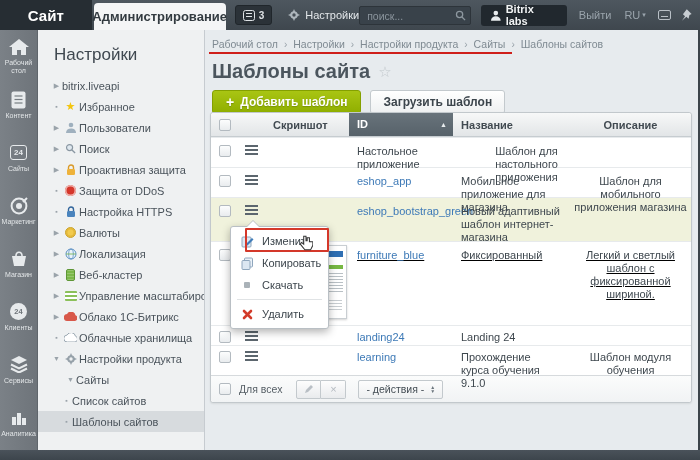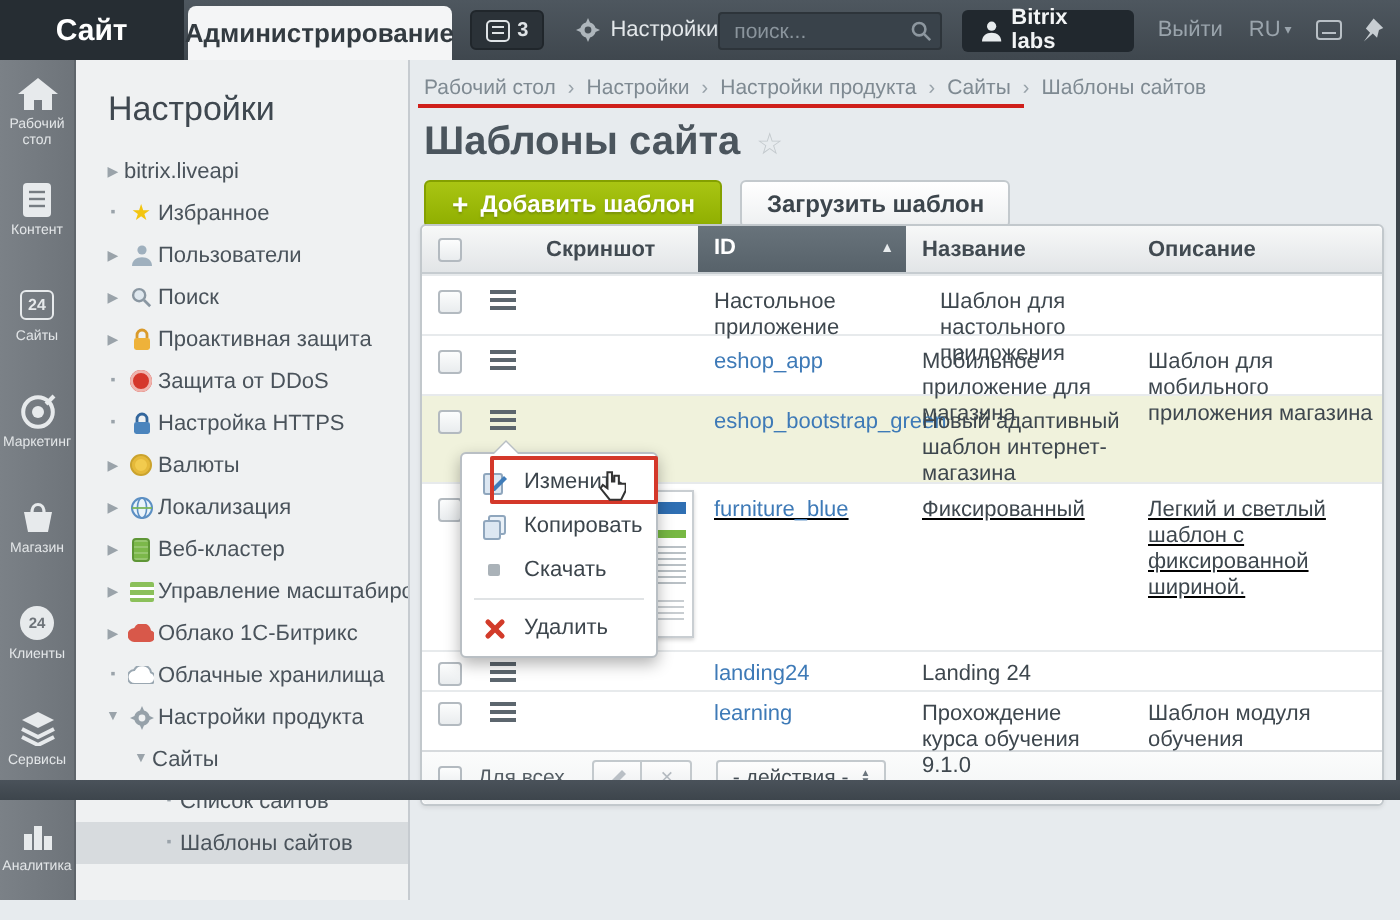--- a/index.html
+++ b/index.html
@@ -1,17 +1,17 @@
 <!DOCTYPE html>
 <html><head>
 <meta charset="utf-8">
 <style>
   * { margin:0; padding:0; box-sizing:border-box; }
   html,body { width:700px; height:460px; overflow:hidden; font-family:"Liberation Sans", sans-serif; background:#e7ebee; }
-  .frame { position:relative; width:700px; height:400px; border-right:2px solid #3c444a; border-left:0; background:#86efac; }
+  .frame { position:relative; width:700px; height:460px; border-right:2px solid #3c444a; border-left:0; background:#86efac; }
 
   
   .topbar { position:absolute; left:0; top:0; width:700px; height:30px; background:linear-gradient(#4e575f,#3f474e); display:flex; align-items:center; z-index:20; }
   .tab { height:30px; display:flex; align-items:center; justify-content:center; font-weight:bold; cursor:pointer; }
   .tab-site { width:95px; background:#262d33; color:#fff; font-size:15px; }
   .tab-admin { width:132px; background:#f4f5f6; color:#333b41; font-size:13px; border-radius:4px 4px 0 0; margin-left:2px; align-self:flex-end; height:27px; }
   .notif { margin-left:9px; background:#2b3238; border:1px solid #20262b; border-radius:3px; height:20px; padding:0 7px; display:flex; align-items:center; gap:4px; color:#dfe3e6; font-size:10px; font-weight:bold; cursor:pointer; }
   .tb-set { margin-left:16px; display:flex; align-items:center; gap:5px; color:#e3e7ea; font-size:11px; cursor:pointer; }
   .tb-search { margin-left:auto; position:relative; width:116px; height:19px; }
   .tb-search input { width:100%; height:100%; background:#39424a; border:1px solid #2d343a; border-radius:2px; color:#9aa4ac; font-size:10.5px; padding:0 20px 0 7px; outline:none; font-family:"Liberation Sans",sans-serif;}
@@ -34,21 +34,21 @@
   .circ24 { width:17px; height:17px; border-radius:50%; background:#e7eaec; color:#6e747a; font-size:7.5px; font-weight:bold; display:flex; align-items:center; justify-content:center; }
 
   
   .sidebar { position:absolute; left:38px; top:30px; width:167px; height:420px; background:#eff1f2; border-right:1px solid #c6cbd0; overflow:hidden; z-index:4; }
   .sb-title { font-size:17px; color:#3f4850; padding:15px 0 10px 16px; }
   .sitem { height:21px; display:flex; align-items:center; font-size:11px; color:#4a535b; cursor:pointer; white-space:nowrap; overflow:hidden; }
   .sitem .mark { width:11px; text-align:center; color:#9aa3aa; font-size:7px; flex:none; }
   .sitem .sicon { width:17px; display:flex; justify-content:center; align-items:center; flex:none; }
   .lvl0 { padding-left:13px; }
   .lvl1 { padding-left:27px; }
-  .lvl2 { padding-left:41px; }
+  .lvl2 { padding-left:23px; }
   .sitem.sel { background:#d7dbde; }
   .i-ddos { width:11px; height:11px; border-radius:50%; background:#d5372b; box-shadow:inset 0 0 0 1.5px #efb4ae; }
   .i-coin { width:11px; height:11px; border-radius:50%; background:#f2cb4e; border:1px solid #cba32d; box-shadow:inset 0 0 0 1.5px #e5b93a; }
   .i-batt { width:9px; height:12px; border-radius:2px; background:#7cb84a; border:1px solid #5e9636; background-image:linear-gradient(#fff3 1px,transparent 1px); background-size:100% 3px; }
   .i-scale { width:12px; height:10px; background:repeating-linear-gradient(#8bc05a 0 2.5px,#fff 2.5px 4px); border-radius:1px; }
 
   
   .content { position:absolute; left:205px; top:30px; width:493px; height:420px; background:#e7ebee; z-index:3; }
   .crumbs { position:absolute; left:7px; top:8px; display:flex; gap:6px; font-size:10.5px; color:#7f8a92; align-items:center; }
   .crumbs a { color:#7f8a92; text-decoration:none; cursor:pointer; }
@@ -59,21 +59,21 @@
   .toolbar { position:absolute; left:7px; top:60px; display:flex; gap:9px; }
   .btn-green { height:24px; padding:0 13px; background:linear-gradient(#a9c513,#8fae00); border:1px solid #84a000; border-radius:3px; color:#fff; font-weight:bold; font-size:12px; display:flex; align-items:center; gap:6px; cursor:pointer; text-shadow:0 1px 1px #7a930a; }
   .btn-green .plus { font-size:14px; }
   .btn-white { height:24px; padding:0 12px; background:linear-gradient(#ffffff,#eef0f1); border:1px solid #c3c9cd; border-radius:3px; color:#3c454c; font-weight:bold; font-size:12px; display:flex; align-items:center; cursor:pointer; }
 
   
   .grid { position:absolute; left:5px; top:82px; width:482px; background:#fff; border:1px solid #c2c8cc; border-radius:3px; box-shadow:0 1px 2px rgba(0,0,0,.08); z-index:1; }
   .grow { display:flex; border-top:1px solid #e7eaec; }
   .grow.head { border-top:0; background:linear-gradient(#f7f8f8,#e2e5e7); border-bottom:1px solid #c6ccd0; height:24px; border-radius:3px 3px 0 0; }
   .c { flex:none; padding:7px 6px 4px 8px; font-size:11px; color:#3e474e; line-height:13px; }
-  .c0 { width:30px; } .c1 { width:24px; padding-left:4px; } .c2 { width:84px; } .c3 { width:104px; } .c4 { width:113px; } .c5 { width:127px; }
+  .c0 { width:30px; } .c1 { width:24px; padding-left:4px; } .c2 { width:84px; } .c3 { width:104px; } .c4 { width:113px; } .c5 { width:127px;text-align:center; }
   .head .c { font-weight:bold; color:#414a51; padding-top:6px; font-size:11px; }
   .head .c3 { background:linear-gradient(#68737b,#57626a); color:#fff; display:flex; justify-content:space-between; align-items:center; padding-top:0; padding-bottom:0; }
   .head .sort { font-size:7px; color:#e8ecee; }
   .cb { width:12px; height:12px; border:1px solid #b3bac0; border-radius:2px; background:linear-gradient(#fcfdfd,#e9ecee); display:inline-block; cursor:pointer; }
   .burger { display:inline-block; width:13px; height:10px; cursor:pointer;
     background:linear-gradient(#5c666e 0 0) 0 0/13px 2px no-repeat,
                linear-gradient(#5c666e 0 0) 0 4px/13px 2px no-repeat,
                linear-gradient(#5c666e 0 0) 0 8px/13px 2px no-repeat; }
   .idlink { color:#3e7ab7; text-decoration:none; cursor:pointer; }
   .r1,.r2,.r6 { height:30px; } .r3 { height:44px; } .r4 { height:84px;text-decoration:underline; } .r5 { height:20px; }

